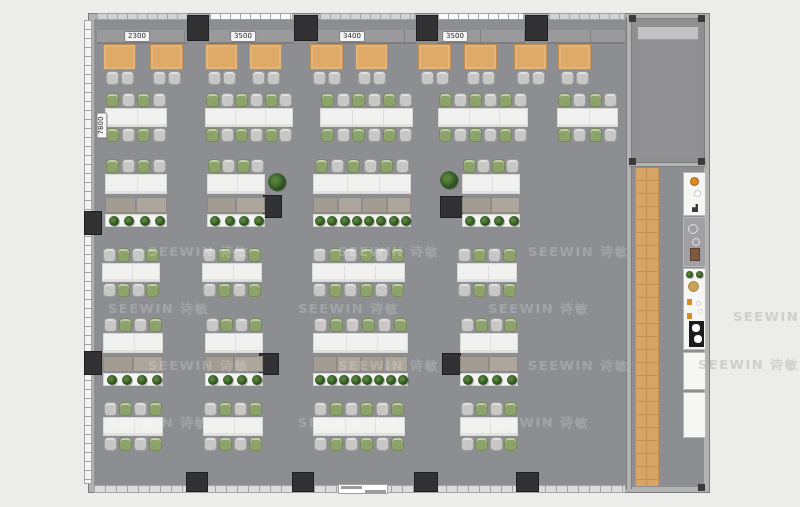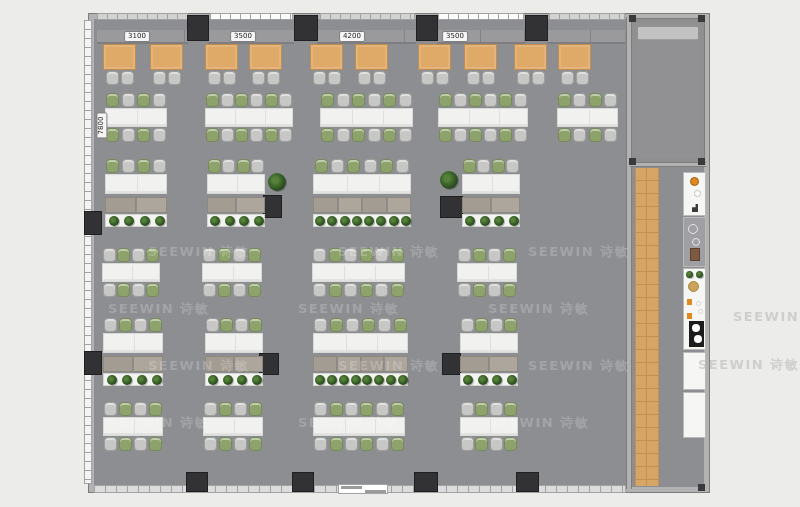--- a/index.html
+++ b/index.html
@@ -431,23 +431,23 @@
       <div style="left: 3px; top: 44px; width: 5px; height: 6px; background: rgb(224, 137, 30);"></div>
       <div style="left: 12px; top: 32px; width: 5px; height: 5px; background: rgb(255, 255, 255); border-radius: 50%; border: 1px solid rgb(207, 207, 207);"></div>
       <div style="left: 14px; top: 40px; width: 5px; height: 5px; background: rgb(255, 255, 255); border-radius: 50%; border: 1px solid rgb(207, 207, 207);"></div>
       <div style="left: 5px; top: 52px; width: 15px; height: 26px; background: rgb(28, 28, 28);">
         <div style="left: 3px; top: 3px; width: 8px; height: 8px; background: rgb(255, 255, 255); border-radius: 50%;"></div>
         <div style="left: 5px; top: 14px; width: 8px; height: 8px; background: rgb(255, 255, 255); border-radius: 50%;"></div>
       </div>
     </div>
     <div style="left: 683px; top: 352px; width: 23px; height: 38px; background: rgb(246, 246, 244); border: 1px solid rgb(185, 185, 183);"></div>
     <div style="left: 683px; top: 392px; width: 23px; height: 46px; background: rgb(246, 246, 244); border: 1px solid rgb(185, 185, 183);"></div>
-    <div class="dim" style="left: 137px; top: 31px; transform: translateX(-50%);">3100</div>
+    <div class="dim" style="left: 137px; top: 31px; transform: translateX(-50%);">2300</div>
     <div class="dim" style="left: 243px; top: 31px; transform: translateX(-50%);">3500</div>
-    <div class="dim" style="left: 352px; top: 31px; transform: translateX(-50%);">4200</div>
+    <div class="dim" style="left: 352px; top: 31px; transform: translateX(-50%);">3400</div>
     <div class="dim" style="left: 455px; top: 31px; transform: translateX(-50%);">3500</div>
     <div class="dim" style="left: 89px; top: 120px; transform: rotate(-90deg);">7800</div>
     <div class="wm" style="left: 148px; top: 243px; color: rgba(255, 255, 255, 0.2);">SEEWIN 诗敏</div>
     <div class="wm" style="left: 338px; top: 243px; color: rgba(255, 255, 255, 0.2);">SEEWIN 诗敏</div>
     <div class="wm" style="left: 528px; top: 243px; color: rgba(255, 255, 255, 0.2);">SEEWIN 诗敏</div>
     <div class="wm" style="left: 108px; top: 300px; color: rgba(255, 255, 255, 0.2);">SEEWIN 诗敏</div>
     <div class="wm" style="left: 298px; top: 300px; color: rgba(255, 255, 255, 0.2);">SEEWIN 诗敏</div>
     <div class="wm" style="left: 488px; top: 300px; color: rgba(255, 255, 255, 0.2);">SEEWIN 诗敏</div>
     <div class="wm" style="left: 148px; top: 357px; color: rgba(255, 255, 255, 0.2);">SEEWIN 诗敏</div>
     <div class="wm" style="left: 338px; top: 357px; color: rgba(255, 255, 255, 0.2);">SEEWIN 诗敏</div>

